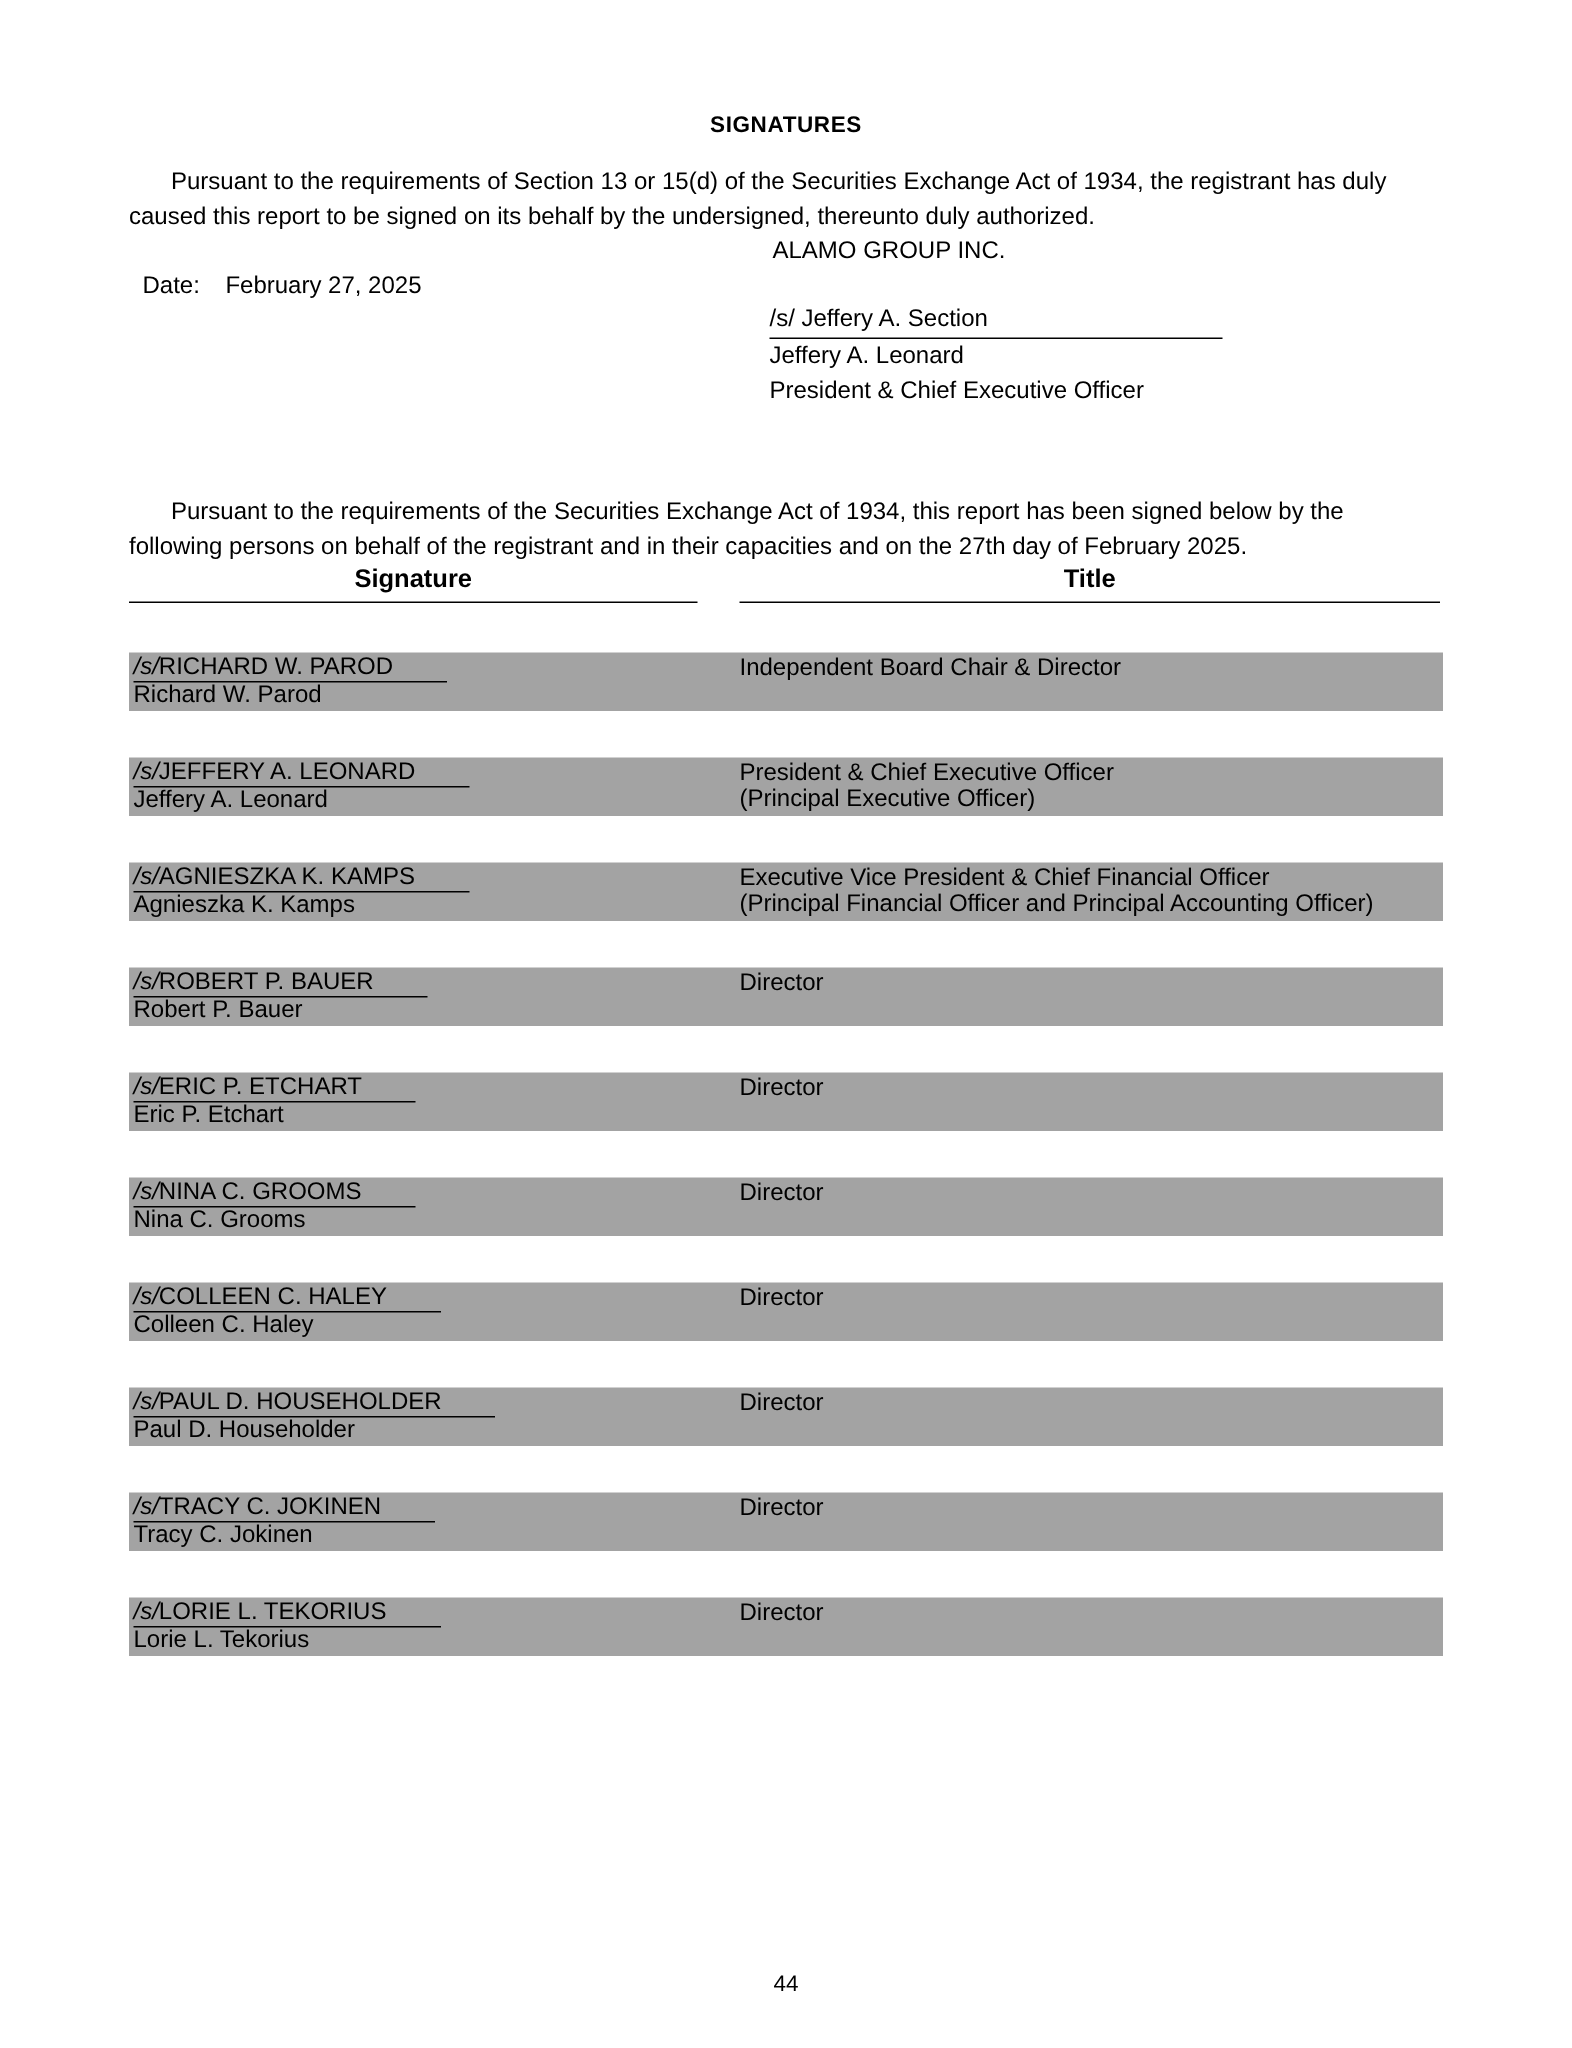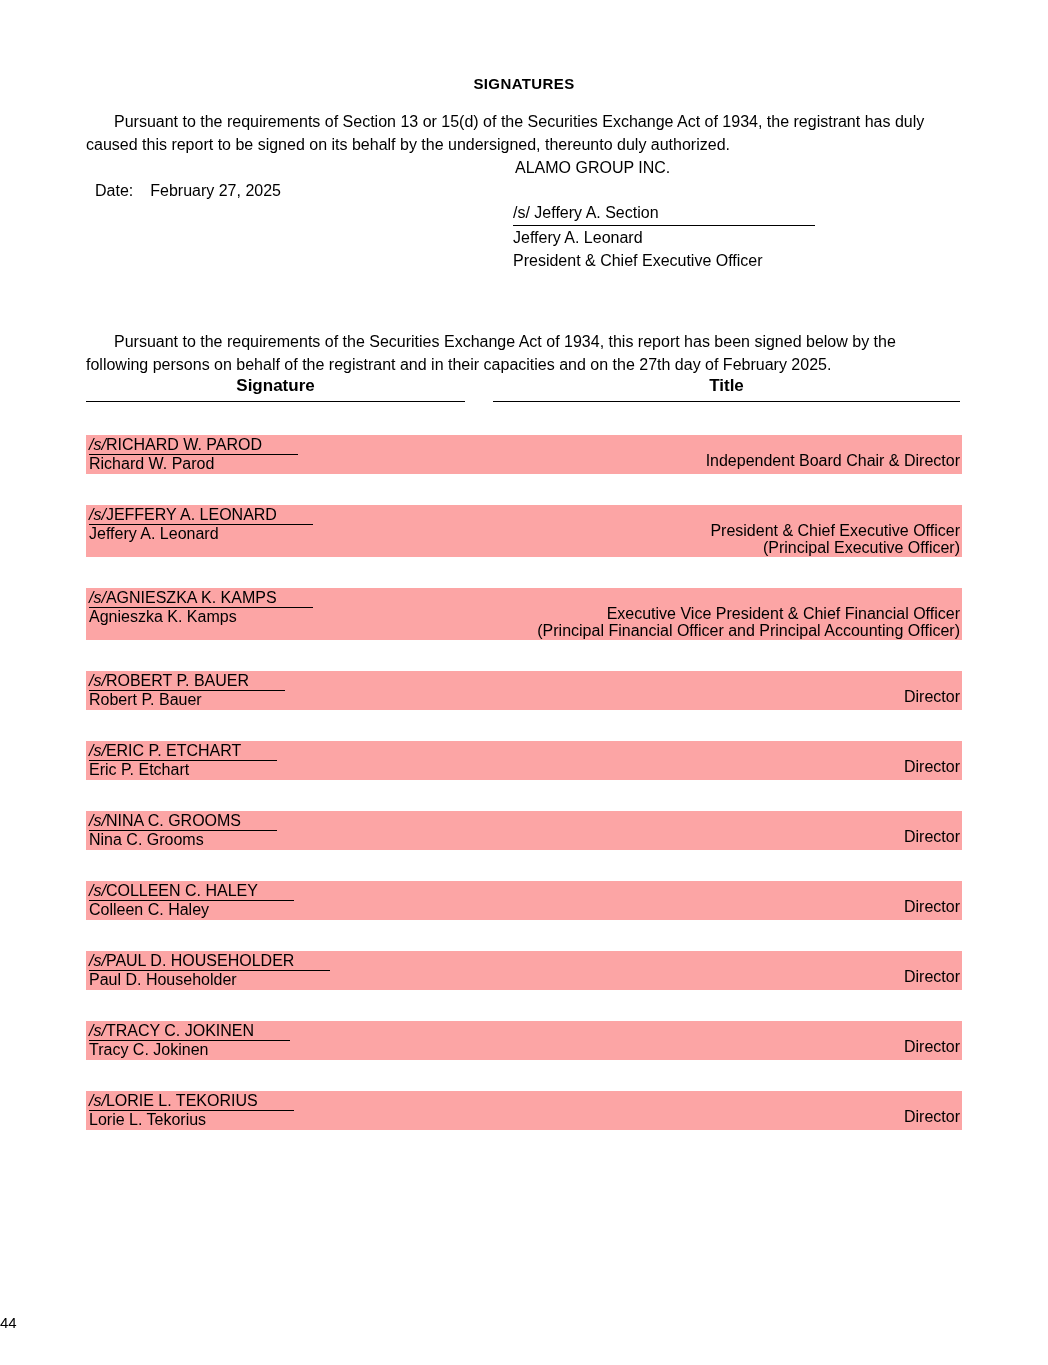--- a/index.html
+++ b/index.html
@@ -28,33 +28,33 @@
 
   .table-head { display:flex; }
   .th-sig, .th-title {
     border-bottom:1.5px solid #000; text-align:center; font-weight:bold;
     font-size:17px; padding-bottom:5px;
   }
   .th-sig { width:379px; }
   .col-gap { width:28px; }
   .th-title { width:467px;text-align:center; }
 
-  .sig-row { display:flex; background:#fca5a5; margin-top:31px; padding:1px 0; }
+  .sig-row { display:flex; background:#a3a3a3; margin-top:31px; padding:1px 0; }
   .sig-row.first { margin-top:33px; }
   .cell-sig { width:379px; padding-left:3px; }
-  .cell-title { width:467px; text-align:right; line-height:17px; padding-top:16px; }
+  .cell-title { width:467px; text-align:left; line-height:17px; padding-top:1px; }
   .sig-line {
     display:inline-block; border-bottom:1px solid #000;
     line-height:17px; padding-right:36px; padding-bottom:1px;
   }
   .sig-prefix { font-style:italic; }
   .printed-name { line-height:18px; }
 
   .page-number {
-    position:absolute; left:0; right:0; top:1314px; font-size:15px;
+    position:absolute; left:0; right:0; top:1314px; text-align:center; font-size:15px;
   }
 </style>
 </head>
 <body>
 
 <div class="page">
   <div class="content">
 
     <div class="doc-title">SIGNATURES</div>
 

